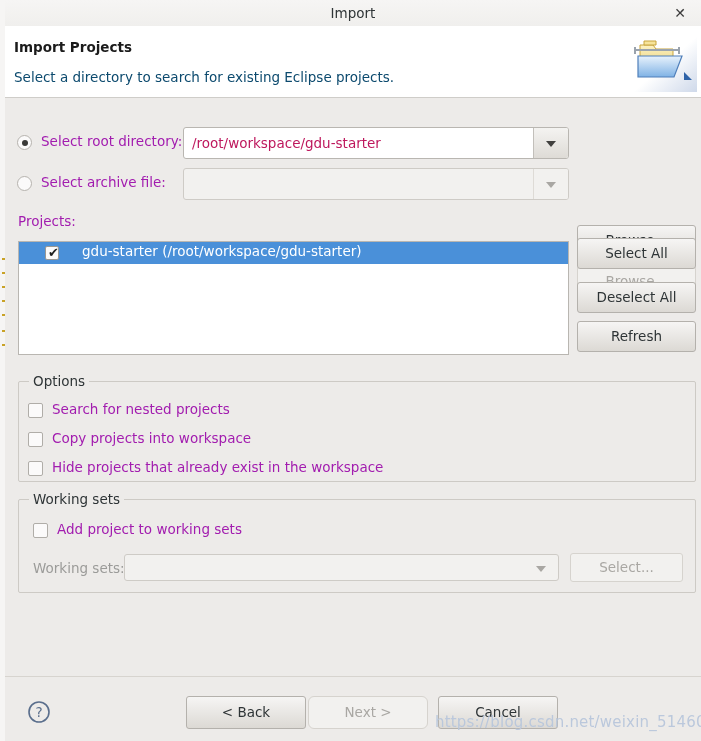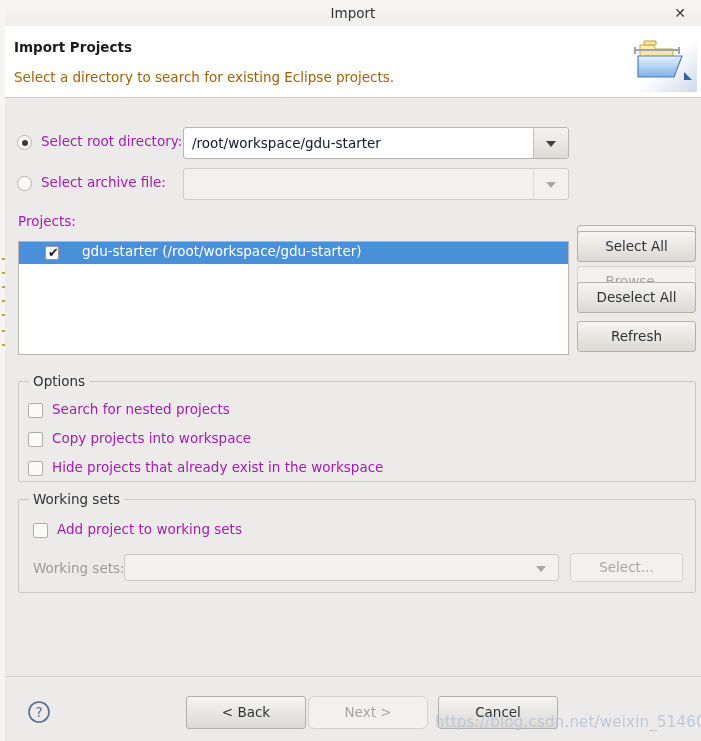--- a/index.html
+++ b/index.html
@@ -21,42 +21,42 @@
     border-bottom:1px solid #d3d0cb;}
   .titlebar .title{position:absolute;left:0;top:0;width:696px;height:26px;
     line-height:26px;text-align:center;font-size:13.5px;color:#2e3436;}
   .titlebar .closebtn{position:absolute;right:8px;top:0;width:26px;height:26px;
     line-height:26px;text-align:center;font-size:14px;color:#3b3b3b;cursor:pointer;}
 
   
   .header{position:absolute;left:5px;top:26px;width:696px;height:71px;background:#ffffff;
     border-bottom:1px solid #cfcdc9;}
   .header .h-title{position:absolute;left:9px;top:13px;font-size:13.5px;font-weight:bold;color:#1b1b1b;}
-  .header .h-desc{position:absolute;left:9px;top:43px;font-size:13.5px;color:#a16207;}
+  .header .h-desc{position:absolute;left:9px;top:43px;font-size:13.5px;color:#0c4a6e;}
   .header .h-icon{position:absolute;right:4px;top:4px;width:71px;height:62px;}
 
   
   .body{position:absolute;left:5px;top:98px;width:696px;height:578px;background:#edebe9;}
 
   .lbl{font-size:13.5px;color:#a21caf;}
   .lbl.dim{color:#9b9b99;}
 
   
   .radio-row{position:absolute;height:24px;}
   .radio{position:absolute;left:0;top:4px;width:15px;height:15px;border-radius:50%;
     background:#fbfafa;border:1px solid #b6b3ae;box-sizing:border-box;cursor:pointer;}
   .radio.checked::after{content:"";position:absolute;left:3.5px;top:3.5px;width:6px;height:6px;
     border-radius:50%;background:#3a3a38;}
   .radio-row .rlabel{position:absolute;left:24px;top:2px;white-space:nowrap;}
 
   
   .combo{position:absolute;box-sizing:border-box;border:1px solid #b9b6b1;border-radius:3px;
     background:#ffffff;overflow:hidden;}
   .combo.disabled{background:#f2f1ef;border-color:#cecbc6;}
-  .combo .ctext{position:absolute;left:8px;top:0;bottom:0;line-height:30px;font-size:13.5px;color:#0f172a;
+  .combo .ctext{position:absolute;left:8px;top:0;bottom:0;line-height:30px;font-size:13.5px;color:#be185d;
     white-space:nowrap;overflow:hidden;}
   .combo .arrowbtn{position:absolute;right:0;top:0;bottom:0;width:34px;
     background:linear-gradient(to bottom,#f4f3f1,#dedbd6);
     border-left:1px solid #c2bfba;cursor:pointer;}
   .combo.disabled .arrowbtn{background:#f2f1ef;border-left:1px solid #dedbd6;}
   .combo .arrowbtn .tri{position:absolute;left:50%;top:50%;margin-left:-5px;margin-top:-2px;
     width:0;height:0;border-left:5px solid transparent;border-right:5px solid transparent;
     border-top:6px solid #41403e;}
   .combo.disabled .arrowbtn .tri{border-top-color:#a9a7a3;}
   
@@ -184,21 +184,21 @@
 
     <div class="listbox" style="left:13px;top:143px;width:551px;height:114px;">
       <div class="list-row sel" style="top:0px;">
         <div class="cb">
           <span class="tick">✔</span>
         </div>
         <div class="rtext">gdu-starter (/root/workspace/gdu-starter)</div>
       </div>
     </div>
 
-    <div class="btn" style="left:572px;top:133px;width:119px;height:31px;line-height:29px;">Select All</div>
+    <div class="btn" style="left:572px;top:140px;width:119px;height:31px;line-height:29px;">Select All</div>
     <div class="btn" style="left:572px;top:184px;width:119px;height:31px;line-height:29px;">Deselect All</div>
     <div class="btn" style="left:572px;top:223px;width:119px;height:31px;line-height:29px;">Refresh</div>
 
     <div class="group" style="left:13px;top:283px;width:678px;height:101px;">
       <div class="gtitle">Options</div>
 
       <div class="cbrow" style="left:9px;top:18px;">
         <div class="box"></div>
         <div class="cblabel lbl">Search for nested projects</div>
       </div>

